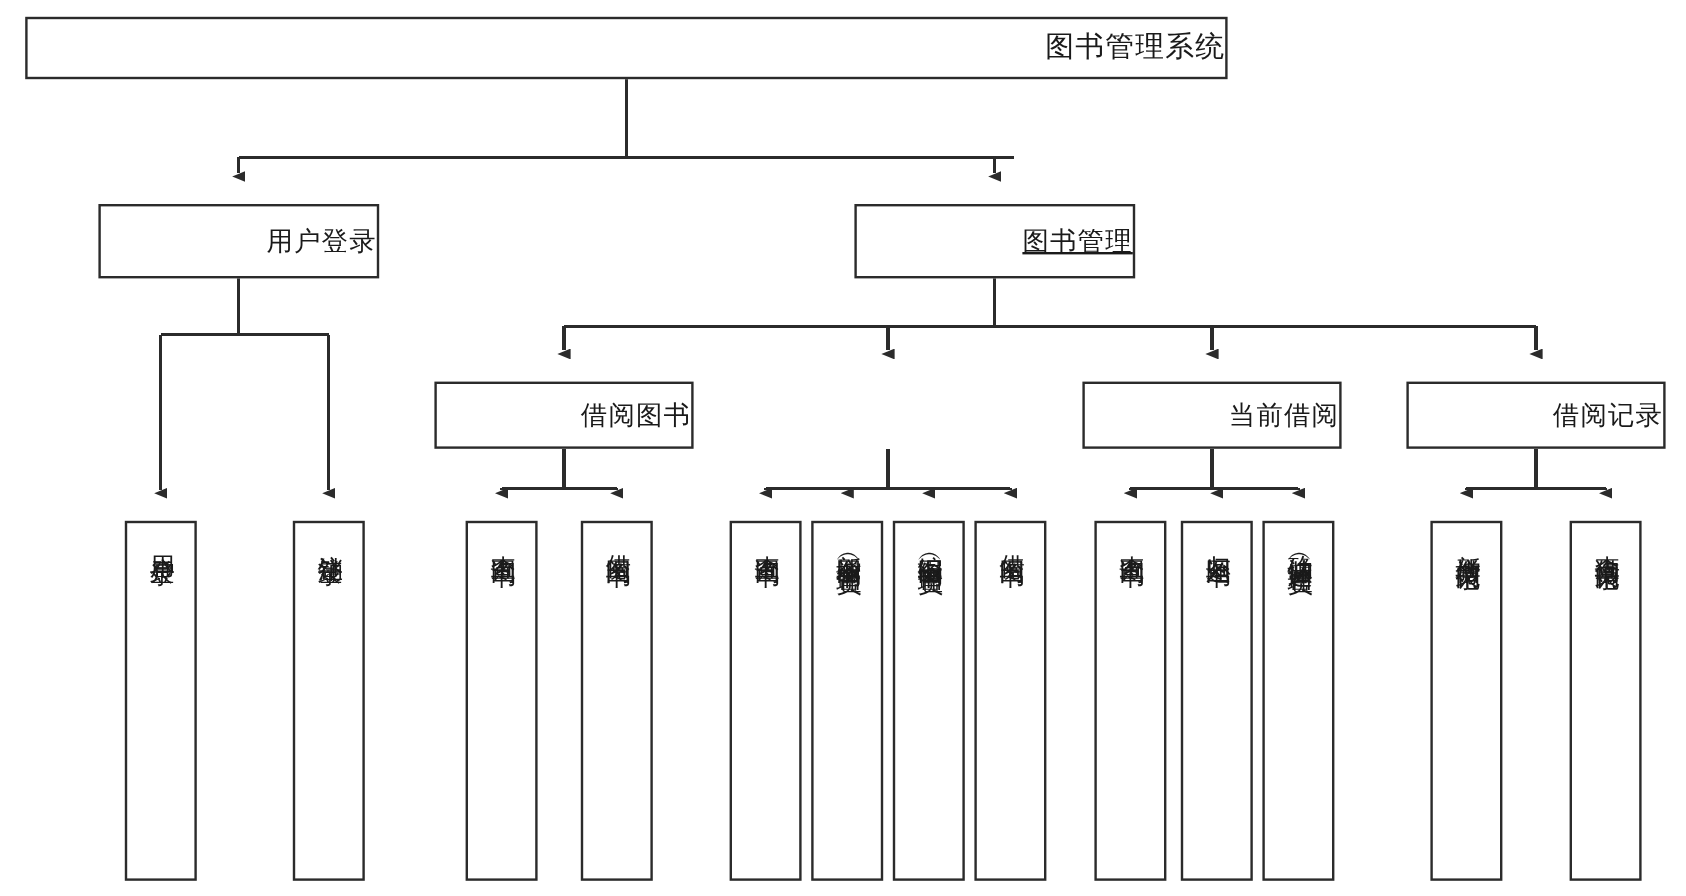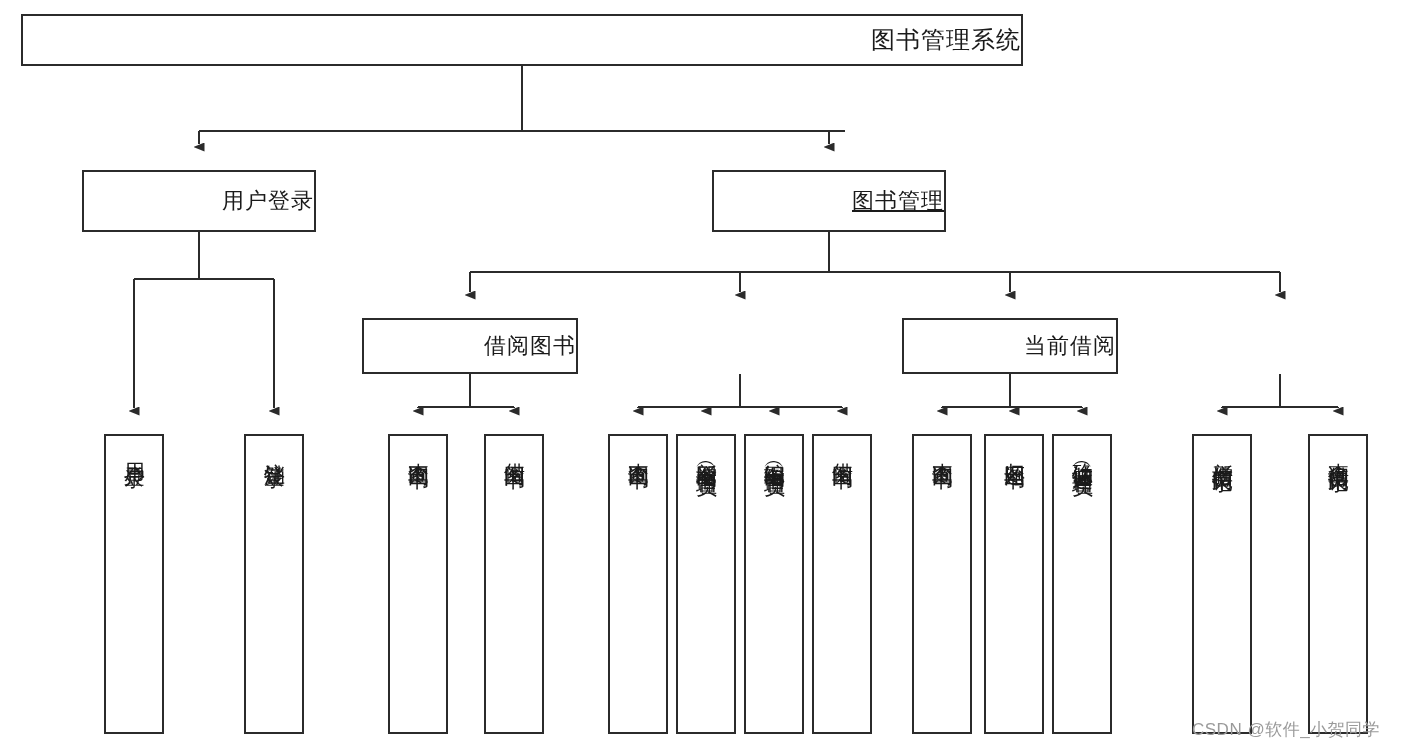--- a/index.html
+++ b/index.html
@@ -132,20 +132,23 @@
   <div class="node horiz" style="left:712px; top:170px; width:234px; height:62px;text-decoration:underline;">
     <span>图书管理</span>
   </div>
 
   <div class="node horiz" style="left:362px; top:318px; width:216px; height:56px;">
     <span>借阅图书</span>
   </div>
   <div class="node horiz" style="left:902px; top:318px; width:216px; height:56px;">
     <span>当前借阅</span>
   </div>
+  <div class="node horiz" style="left:1172px; top:318px; width:216px; height:56px;">
+    <span>借阅记录</span>
+  </div>
 
   <div class="node vert" style="left:104px; top:434px; width:60px; height:300px;">
     <span class="vlabel">用户登录</span>
   </div>
   <div class="node vert" style="left:244px; top:434px; width:60px; height:300px;">
     <span class="vlabel">注销登录</span>
   </div>
 
   <div class="node vert" style="left:388px; top:434px; width:60px; height:300px;">
     <span class="vlabel">查询图书</span>
@@ -177,15 +180,14 @@
     <span class="vlabel">确认归还（管理员）</span>
   </div>
 
   <div class="node vert" style="left:1192px; top:434px; width:60px; height:300px;">
     <span class="vlabel">新增借阅记录</span>
   </div>
   <div class="node vert" style="left:1308px; top:434px; width:60px; height:300px;">
     <span class="vlabel">查询借阅记录</span>
   </div>
 
-  <div class="watermark" style="left:1192px; top:718px;">CSDN @软件_小贺同学</div>
 
 </div>
 
 </body></html>

